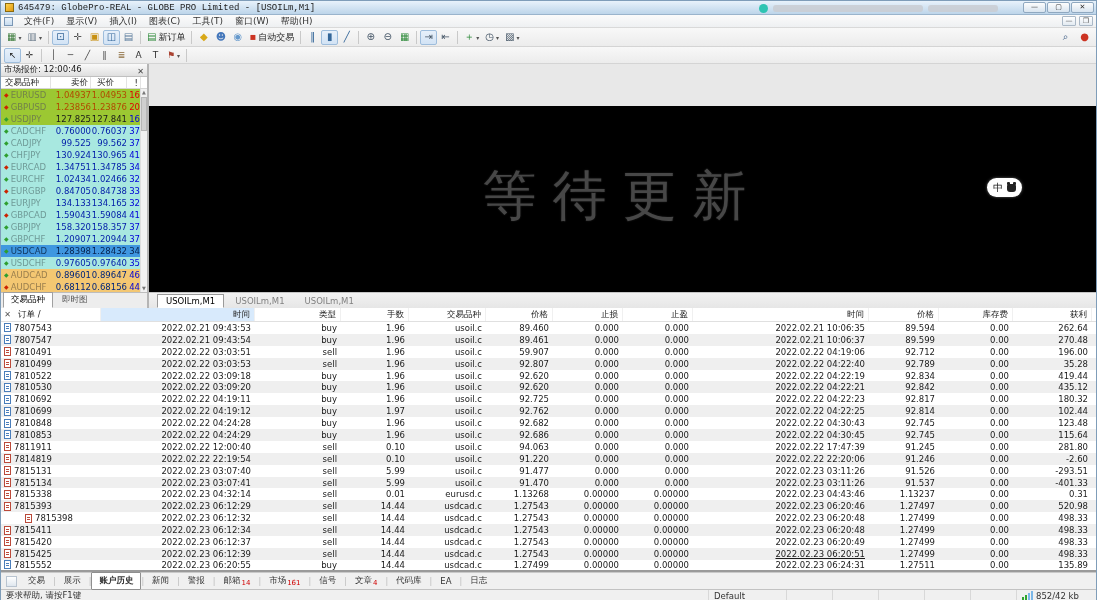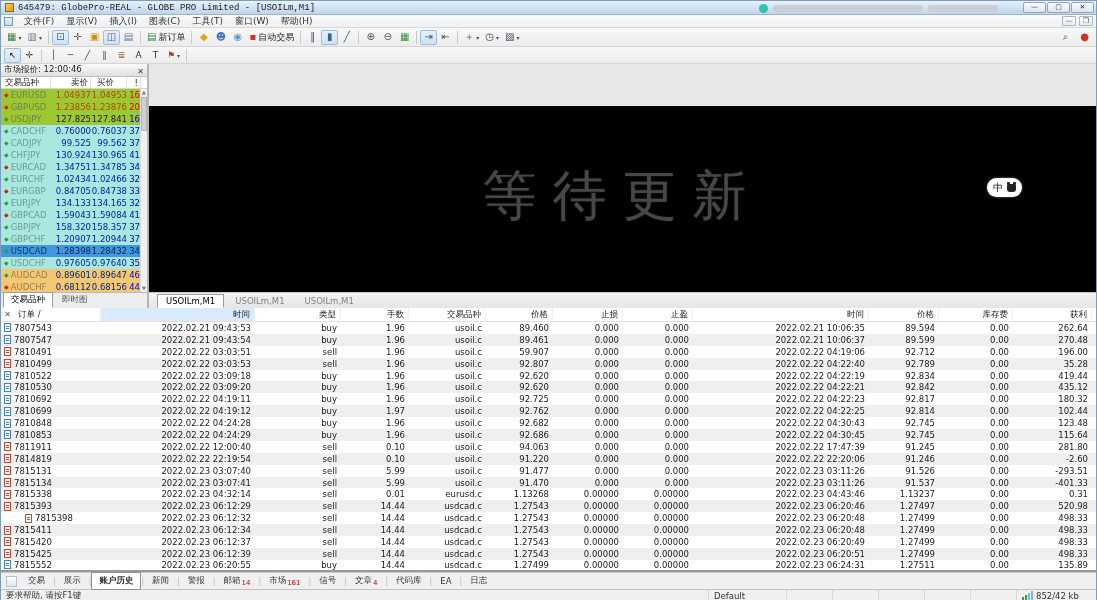--- a/index.html
+++ b/index.html
@@ -833,21 +833,21 @@
           <span class="doc-ic sell"></span>
           <span>7815425</span>
         </span>
         <span class="h-cell" style="width: 154px; flex: 0 0 154px;">2022.02.23 06:12:39</span>
         <span class="h-cell" style="width: 86px; flex: 0 0 86px;">sell</span>
         <span class="h-cell" style="width: 68px; flex: 0 0 68px;">14.44</span>
         <span class="h-cell" style="width: 77px; flex: 0 0 77px;">usdcad.c</span>
         <span class="h-cell" style="width: 67px; flex: 0 0 67px;">1.27543</span>
         <span class="h-cell" style="width: 70px; flex: 0 0 70px;">0.00000</span>
         <span class="h-cell" style="width: 70px; flex: 0 0 70px;">0.00000</span>
-        <span class="h-cell" style="width: 176px; flex: 0 0 176px;">2022.02.23 06:20:51</span>
+        <span class="h-cell" style="width: 176px; flex: 0 0 176px; text-decoration: underline;">2022.02.23 06:20:51</span>
         <span class="h-cell" style="width: 70px; flex: 0 0 70px;">1.27499</span>
         <span class="h-cell" style="width: 74px; flex: 0 0 74px;">0.00</span>
         <span class="h-cell" style="width: 79px; flex: 0 0 79px;">498.33</span>
       </div>
       <div class="h-row last">
         <span class="h-cell first" style="width: 100px; flex: 0 0 100px;">
           <span class="doc-ic"></span>
           <span>7815552</span>
         </span>
         <span class="h-cell" style="width: 154px; flex: 0 0 154px;">2022.02.23 06:20:55</span>

